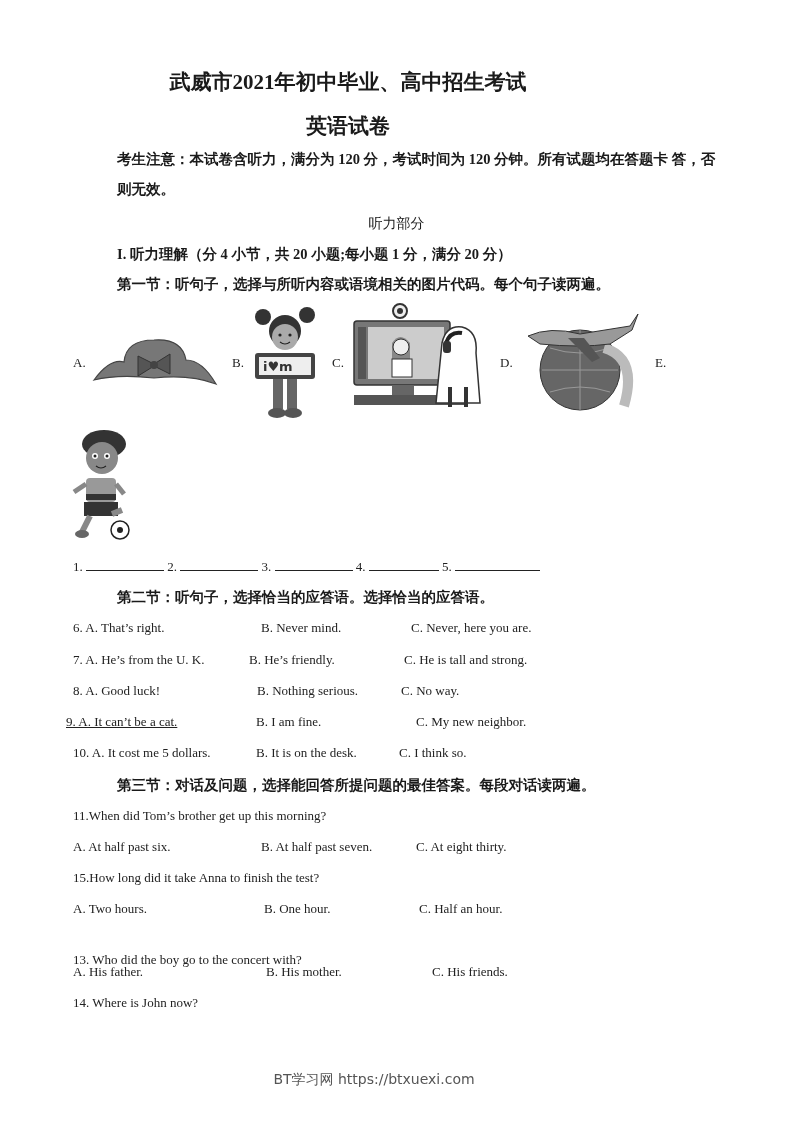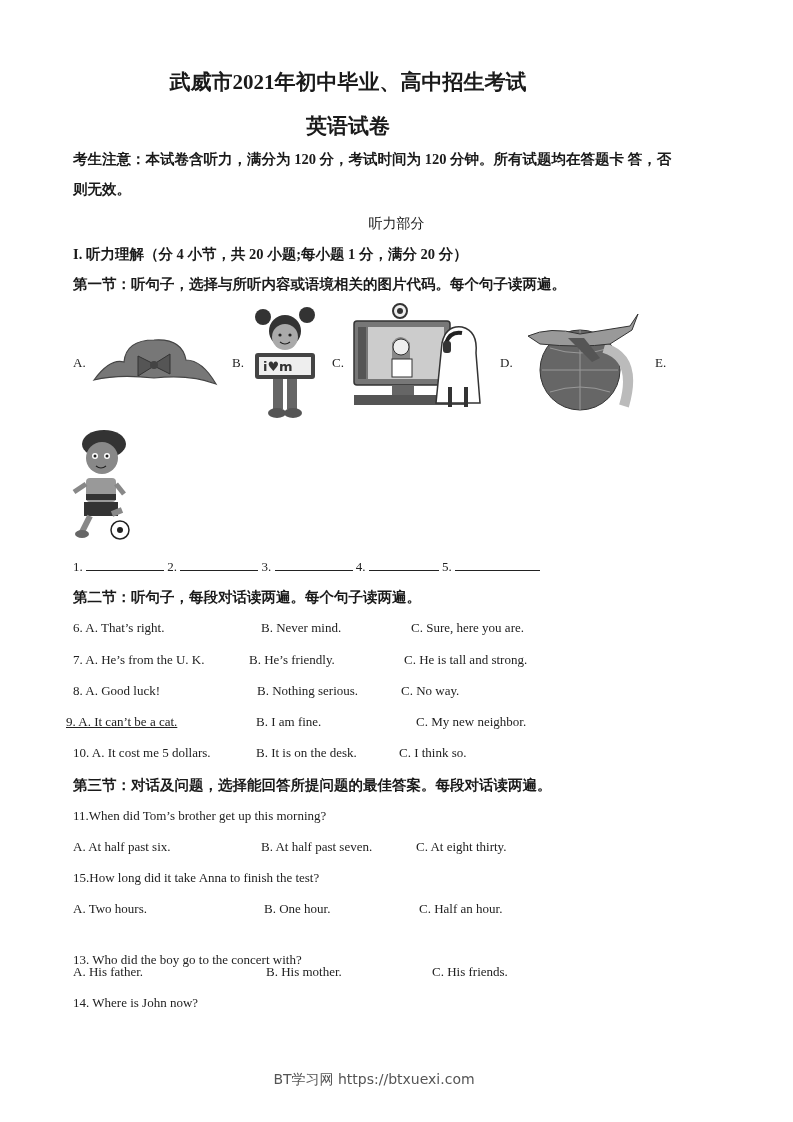--- a/index.html
+++ b/index.html
@@ -1,20 +1,20 @@
 <!DOCTYPE html>
 <html><head>
 <meta charset="utf-8">
 <style>
   html, body { margin: 0; padding: 0; background: #ffffff; }
   body { width: 793px; height: 1122px; position: relative; overflow: hidden;
          font-family: "Liberation Serif", "DejaVu Serif", serif; color: #1a1a1a; }
   .abs { position: absolute; white-space: nowrap; }
   .title { left: 0; width: 696px; text-align: center; font-weight: bold; font-size: 21px; }
-  .bold { font-weight: bold; font-size: 14.5px; }
+  .bold { font-weight: bold; font-size: 14.5px; margin-left: 44px; }
   .txt { font-size: 13px; color: #222; }
   .pic { position: absolute; }
   .blank { display: inline-block; border-bottom: 1px solid #222; height: 12px; vertical-align: baseline; }
   .footer { left: 0; width: 748px; text-align: center; font-family: "DejaVu Sans", sans-serif; font-size: 14px; color: #555; }
 </style>
 </head>
 <body>
 
 <div class="abs title" style="top:68px;">武威市2021年初中毕业、高中招生考试</div>
 <div class="abs title" style="top:112px;">英语试卷</div>
@@ -107,25 +107,25 @@
   <span>2.</span>
   <span class="blank" style="width:78px;"></span>
   <span>3.</span>
   <span class="blank" style="width:78px;"></span>
   <span>4.</span>
   <span class="blank" style="width:70px;"></span>
   <span>5.</span>
   <span class="blank" style="width:85px;"></span>
 </div>
 
-<div class="abs bold" style="left:73px; top:588px;">第二节：听句子，每段对话读两遍。每个句子读两遍。</div>
+<div class="abs bold" style="left:73px; top:588px;">第二节：听句子，选择恰当的应答语。选择恰当的应答语。</div>
 
 <div class="abs txt" style="left:73px; top:620px;">6. A. That’s right.</div>
 <div class="abs txt" style="left:261px; top:620px;">B. Never mind.</div>
-<div class="abs txt" style="left:411px; top:620px;">C. Sure, here you are.</div>
+<div class="abs txt" style="left:411px; top:620px;">C. Never, here you are.</div>
 
 <div class="abs txt" style="left:73px; top:652px;">7. A. He’s from the U. K.</div>
 <div class="abs txt" style="left:249px; top:652px;">B. He’s friendly.</div>
 <div class="abs txt" style="left:404px; top:652px;">C. He is tall and strong.</div>
 
 <div class="abs txt" style="left:73px; top:683px;">8. A. Good luck!</div>
 <div class="abs txt" style="left:257px; top:683px;">B. Nothing serious.</div>
 <div class="abs txt" style="left:401px; top:683px;">C. No way.</div>
 
 <div class="abs txt" style="left:66px; top:714px;text-decoration:underline;">9. A. It can’t be a cat.</div>

